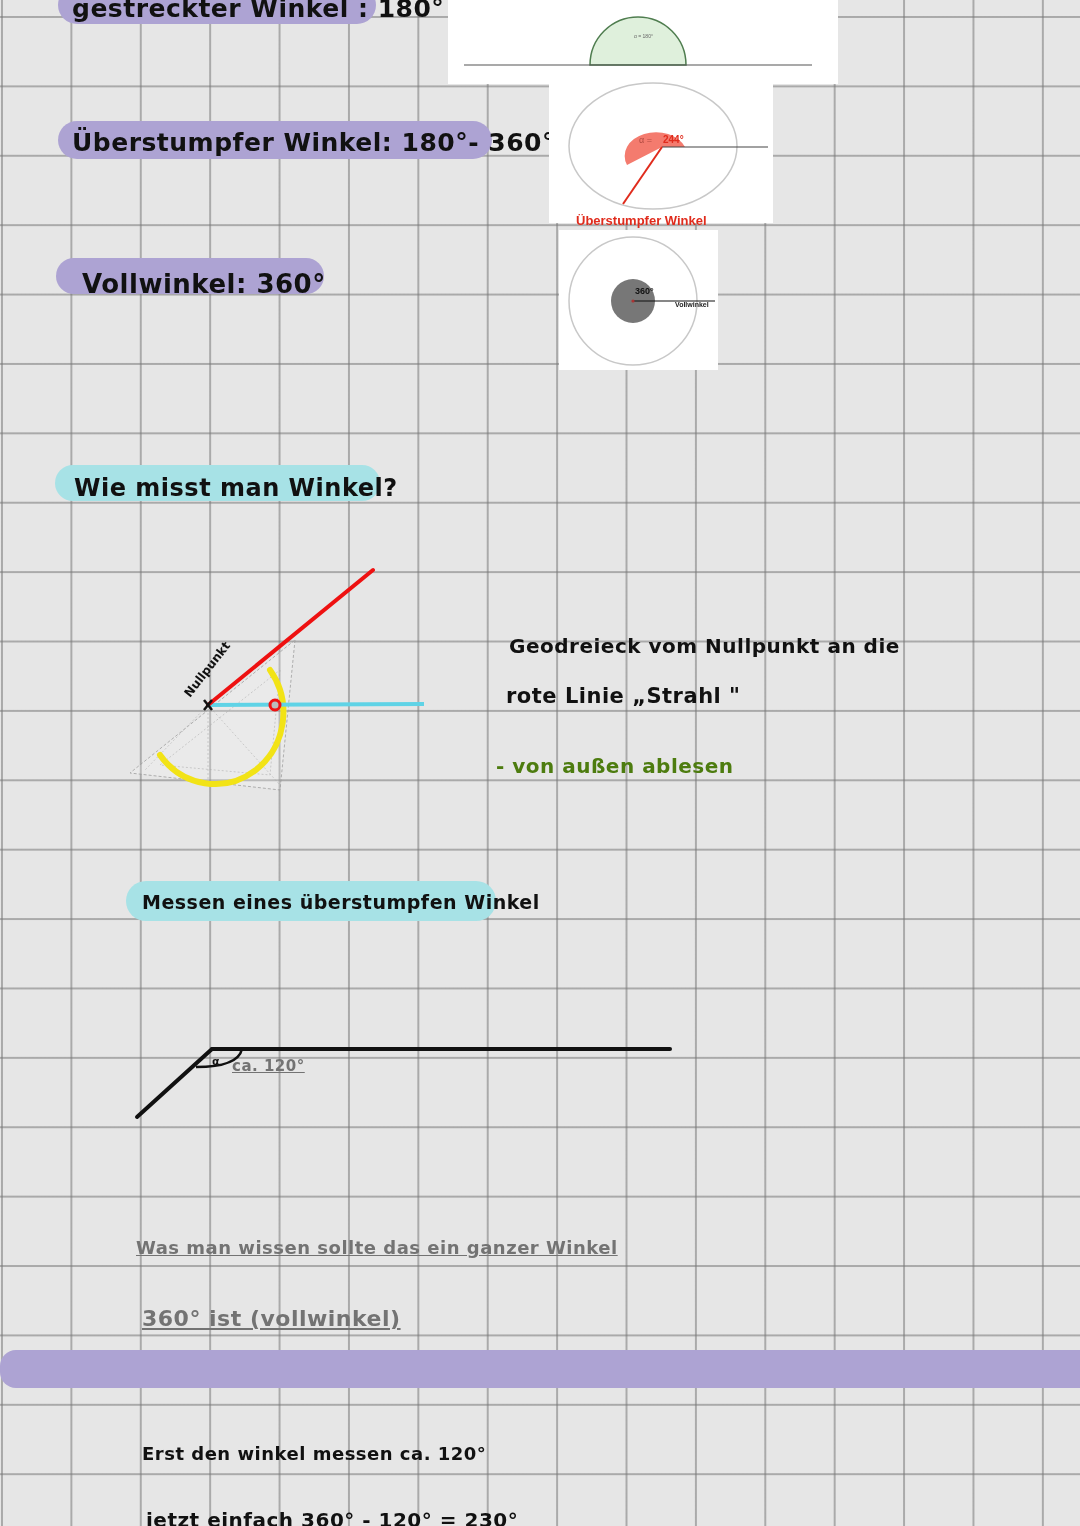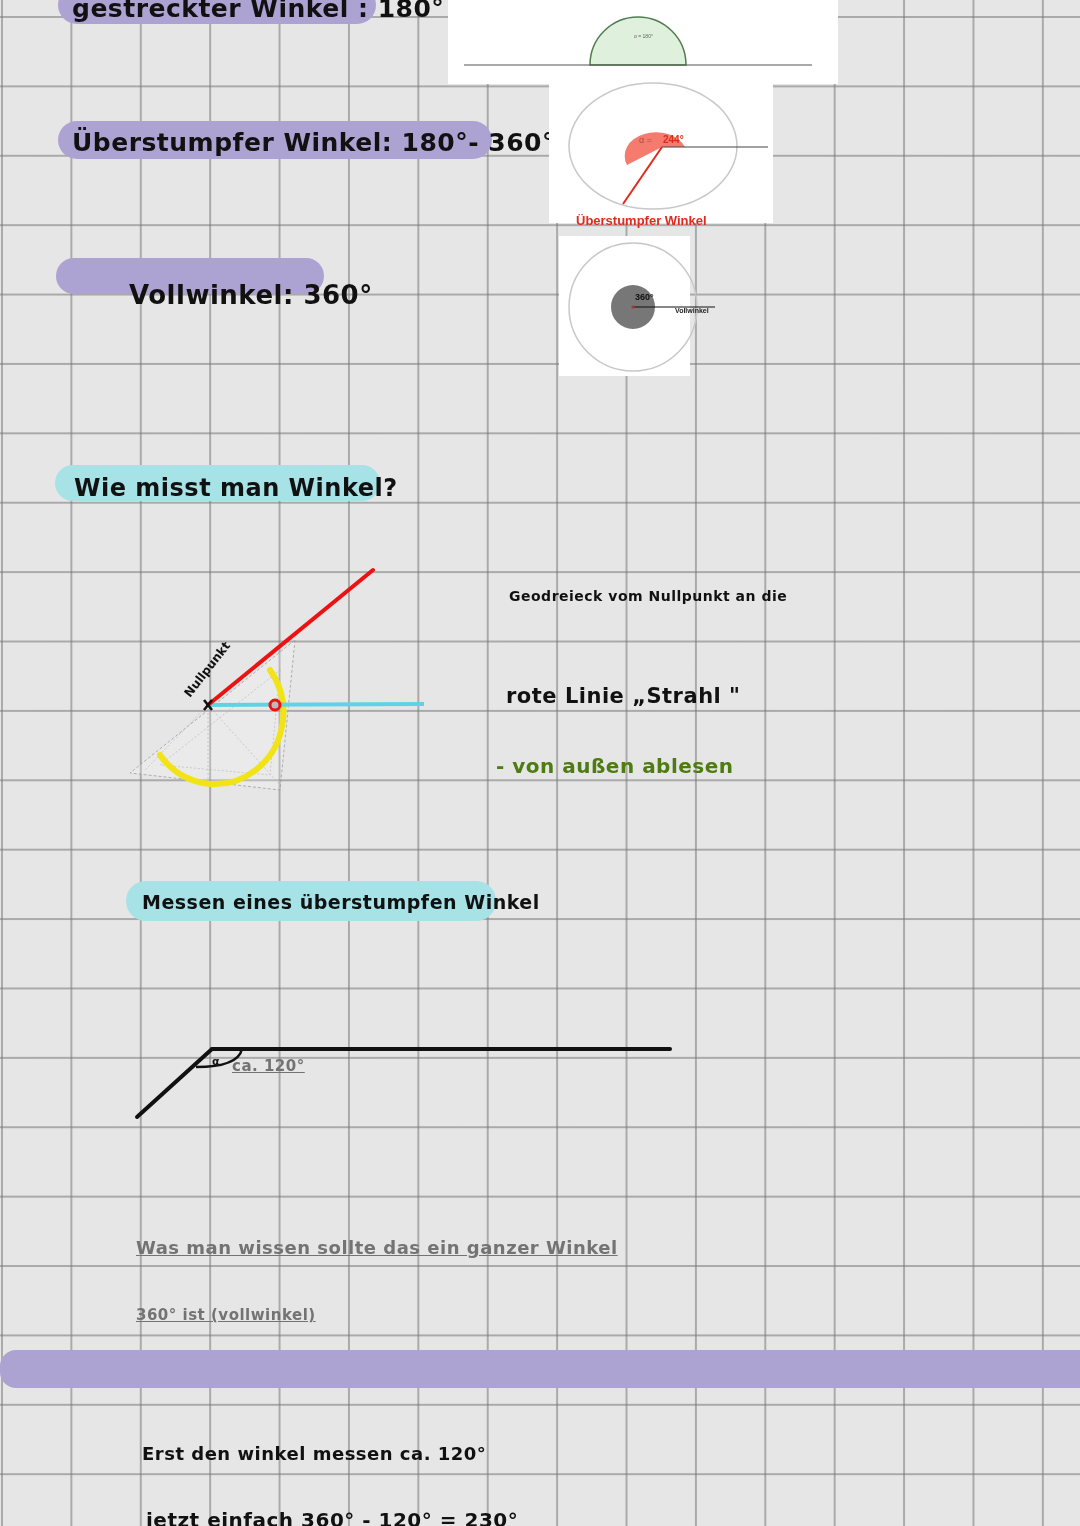--- a/index.html
+++ b/index.html
@@ -52,23 +52,23 @@
     <path d="M113 67 L136 67 A29 22 0 1 0 78 85 Z" fill="#f47b6e"></path>
     <line x1="113" y1="67" x2="219" y2="67" stroke="#444" stroke-width="1.2"></line>
     <line x1="113" y1="67" x2="74" y2="124" stroke="#e02b1c" stroke-width="2"></line>
   </svg>
   <span class="tiny" style="left:90px; top:55px; font-size:9px; color:#b04a40;">α = </span>
   <span class="tiny" style="left:114px; top:54px; font-size:10px; font-weight:bold; color:#e02b1c;">244°</span>
   <span class="tiny" style="left:27px; top:133px; font-size:13px; font-weight:bold; color:#e02b1c;">Überstumpfer Winkel</span>
 </div>
 
 <div class="hl hl-purple" style="left:56px; top:258px; width:268px; height:36px;"></div>
-<div class="hand" style="left:82px; top:280px; font-size:26px;margin-left:47px;">Vollwinkel: 360°</div>
+<div class="hand" style="left:82px; top:269px; font-size:26px;">Vollwinkel: 360°</div>
 
-<div class="panel" style="left:559px; top:236px; width:131px; height:140px;">
+<div class="panel" style="left:559px; top:230px; width:159px; height:140px;">
   <svg width="159" height="140">
     <circle cx="74" cy="71" r="64" fill="none" stroke="#c8c8c8" stroke-width="1.5"></circle>
     <circle cx="74" cy="71" r="22" fill="#777"></circle>
     <line x1="74" y1="71" x2="156" y2="71" stroke="#111" stroke-width="1.2"></line>
     <circle cx="74" cy="71" r="1.6" fill="#a33"></circle>
   </svg>
   <span class="tiny" style="left:76px; top:56px; font-size:9px; font-weight:bold; color:#111;">360°</span>
   <span class="tiny" style="left:116px; top:71px; font-size:7px; font-weight:bold; color:#222;">Vollwinkel</span>
 </div>
 
@@ -93,34 +93,34 @@
 
   <circle cx="155" cy="145" r="5" fill="#bbb" stroke="#ee1111" stroke-width="3"></circle>
 
   <g stroke="#111" stroke-width="2.5">
     <line x1="84" y1="140" x2="92" y2="150"></line>
     <line x1="92" y1="140" x2="84" y2="150"></line>
   </g>
   <text x="0" y="0" transform="translate(70,138) rotate(-52)" font-family="DejaVu Sans, sans-serif" font-size="12" font-weight="bold" fill="#111">Nullpunkt</text>
 </svg>
 
-<div class="hand" style="left:509px; top:588px; font-size:14px;">Geodreieck vom Nullpunkt  an die</div>
+<div class="hand" style="left:509px; top:634px; font-size:20px;">Geodreieck vom Nullpunkt  an die</div>
 <div class="hand" style="left:506px; top:684px; font-size:21px;">rote Linie  „Strahl "</div>
 <div class="hand cyan-txt" style="left:496px; top:754px; font-size:20px;">- von  außen ablesen</div>
 
 <div class="hl hl-cyan" style="left:126px; top:881px; width:370px; height:40px;"></div>
 <div class="hand" style="left:142px; top:891px; font-size:19px;">Messen eines  überstumpfen Winkel</div>
 
 <svg class="abs" width="560" height="90" style="left:130px; top:1035px;">
   <line x1="82" y1="14" x2="540" y2="14" stroke="#111" stroke-width="4" stroke-linecap="round"></line>
   <line x1="82" y1="14" x2="7" y2="82" stroke="#111" stroke-width="4" stroke-linecap="round"></line>
   <path d="M112 14 Q108 32 66 32" fill="none" stroke="#111" stroke-width="2.5"></path>
   <text x="82" y="30" font-family="DejaVu Sans, sans-serif" font-size="11" font-weight="bold" fill="#111">α</text>
 </svg>
 <div class="hand red" style="left:232px; top:1057px; font-size:15px;">ca. 120°</div>
 
 <div class="hand red" style="left:136px; top:1237px; font-size:18px;text-align:right;">Was man  wissen sollte  das ein ganzer   Winkel</div>
-<div class="hand red" style="left:136px; top:1306px; font-size:15px;">360° ist (vollwinkel)</div>
+<div class="hand red" style="left:142px; top:1306px; font-size:22px;">360° ist (vollwinkel)</div>
 
 <div class="hl hl-purple" style="left:0; top:1350px; width:1100px; height:38px; border-radius:16px 0 0 16px;"></div>
 
 <div class="hand" style="left:142px; top:1443px; font-size:18px;">Erst den  winkel  messen ca. 120°</div>
 <div class="hand" style="left:146px; top:1508px; font-size:20px;">jetzt  einfach  360° - 120° = 230°</div>
 
 </body></html>

